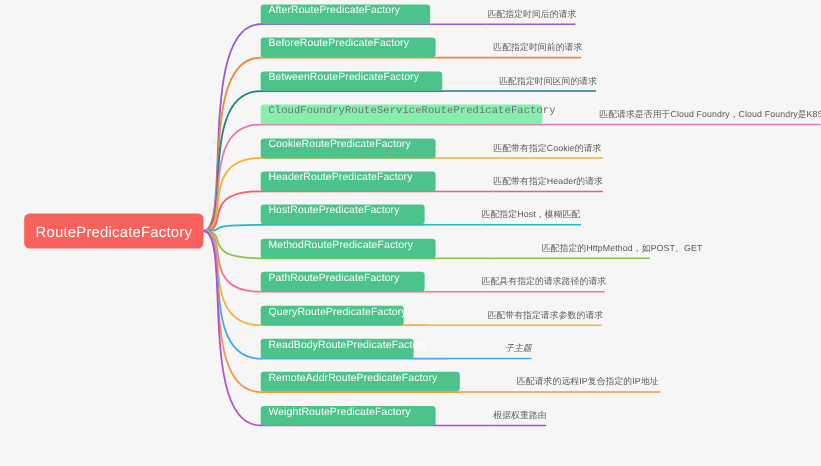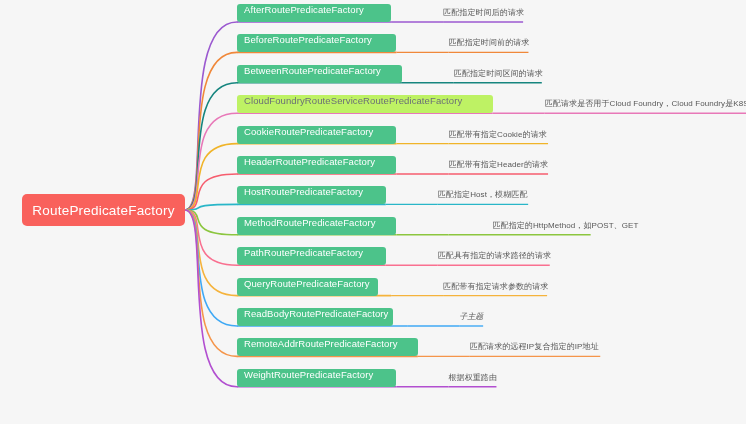--- a/index.html
+++ b/index.html
@@ -53,22 +53,23 @@
     font-size: 9.5px;
     display: flex;
     align-items: flex-start;
     padding: 0 7px;
     white-space: nowrap;
     z-index: 3;
     box-sizing: border-box;
     letter-spacing: 0.1px;
   }
   .branch-node.muted {
-    background: #bef264;
+    background: #86efac;
     color: #6b6f76;
+    font-family: Liberation Mono, monospace;
   }
   .leaf-label {
     position: absolute;
     height: 16px;
     font-size: 8px;
     color: #585858;
     display: flex;
     align-items: center;
     white-space: nowrap;
     z-index: 3;
@@ -187,27 +188,27 @@
       </div>
       <div class="leaf-label" style="left: 448.45px; top: 217.8px; width: 142.2px; margin-left: 44px;">
         <span>匹配指定的HttpMethod，如POST、GET</span>
       </div>
       <div class="branch-node" style="left: 237px; top: 247.2px; width: 148.75px;">
         <span>PathRoutePredicateFactory</span>
       </div>
       <div class="leaf-label" style="left: 437.75px; top: 248.2px; width: 112px;">
         <span>匹配具有指定的请求路径的请求</span>
       </div>
-      <div class="branch-node" style="left: 237px; top: 277.6px; width: 141px;">
+      <div class="branch-node" style="left: 237px; top: 277.6px; width: 130px;">
         <span>QueryRoutePredicateFactory</span>
       </div>
       <div class="leaf-label" style="left: 443.1px; top: 278.6px; width: 104px;">
         <span>匹配带有指定请求参数的请求</span>
       </div>
-      <div class="branch-node" style="left: 237px; top: 308px; width: 156px;">
+      <div class="branch-node" style="left: 237px; top: 308px; width: 139px;">
         <span>ReadBodyRoutePredicateFactory</span>
       </div>
       <div class="leaf-label" style="left: 459.15px; top: 309px; width: 24px; font-style: italic;">
         <span>子主题</span>
       </div>
       <div class="branch-node" style="left: 237px; top: 338.4px; width: 180.85px;">
         <span>RemoteAddrRoutePredicateFactory</span>
       </div>
       <div class="leaf-label" style="left: 469.85px; top: 339.4px; width: 130.4px;">
         <span>匹配请求的远程IP复合指定的IP地址</span>

